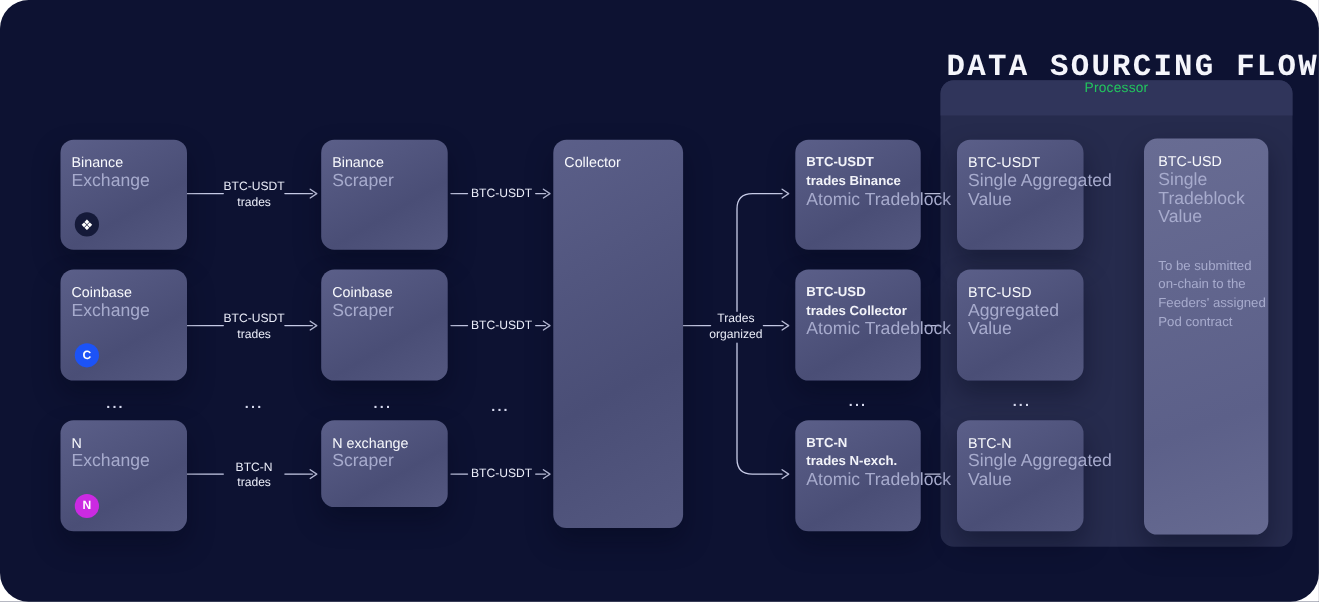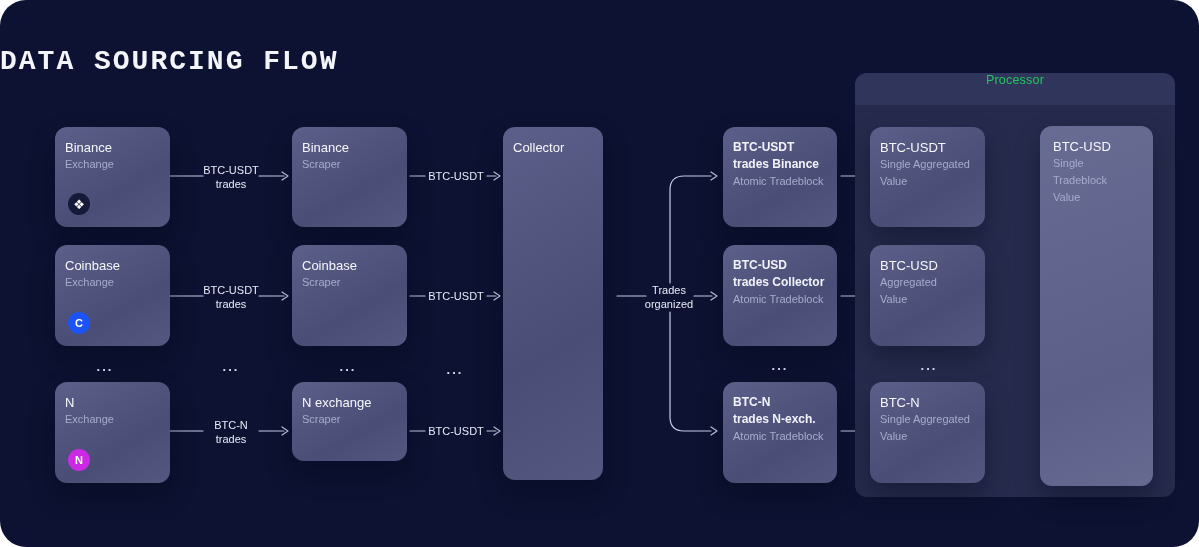--- a/index.html
+++ b/index.html
@@ -6,21 +6,21 @@
   body{
     width:1199px;height:547px;background:#ffffff;overflow:hidden;
     font-family:"Liberation Sans", sans-serif;
     -webkit-font-smoothing:antialiased;
   }
   .stage{
     position:absolute;left:0;top:0;width:1199px;height:547px;
     background:#0d1232;border-radius:26px;overflow:hidden;
   }
   .title{
-    position:absolute;top:46px;left:0;width:1199px;text-align:left;
+    position:absolute;top:46px;left:0;width:1199px;text-align:right;
     font-family:"Liberation Mono","DejaVu Sans Mono",monospace;
     font-size:28px;font-weight:700;letter-spacing:2px;color:#f4f5fb;
     white-space:pre;
   }
   
   .processor-panel{
     position:absolute;left:855px;top:73px;width:320px;height:424px;
     background:#262b4d;border-radius:12px;
   }
   .processor-header{
@@ -32,21 +32,21 @@
   .card{
     position:absolute;border-radius:12px;
     background:linear-gradient(150deg,#5b5f89 0%,#4a4e76 62%,#545880 100%);
     box-shadow:0 12px 24px rgba(4,7,24,.35);
     padding:12px 10px;box-sizing:border-box;
   }
   .card.light{
     background:linear-gradient(160deg,#686c93 0%,#5c6089 70%,#666a91 100%);
   }
   .card .t{font-size:13px;line-height:17px;font-weight:400;color:#f7f8fc;}
-  .card .s{font-size:11px;line-height:17px;color:#a7abcd;white-space:pre;}
+  .card .s{font-size:16px;line-height:17px;color:#a7abcd;white-space:pre;}
   .card .b{font-size:12px;line-height:17px;font-weight:700;color:#f2f3f9;white-space:pre;}
   .card .note{font-size:12px;line-height:17px;color:#a7abcd;white-space:pre;margin-top:27px;}
   .exch-icon{
     position:absolute;left:13px;bottom:12px;width:22px;height:22px;border-radius:50%;
     display:flex;align-items:center;justify-content:center;
     color:#fff;font-weight:700;font-size:11px;
   }
   .exch-icon.binance{font-size:13px;font-weight:400;}
   
   .flow-label{
@@ -149,21 +149,21 @@
   </div>
   <div class="card" style="left:292px;top:382px;width:115px;height:79px;">
     <div class="t">N exchange</div>
     <div class="s">Scraper</div>
   </div>
 
   <div class="flow-label" style="left:456px;top:176px;">BTC-USDT</div>
   <div class="flow-label" style="left:456px;top:296px;">BTC-USDT</div>
   <div class="flow-label" style="left:456px;top:431px;">BTC-USDT</div>
 
-  <div class="card" style="left:503px;top:127px;width:100px;height:353px;">
+  <div class="card" style="left:503px;top:127px;width:118px;height:353px;">
     <div class="t">Collector</div>
   </div>
 
   <div class="flow-label" style="left:669px;top:297px;">Trades
 organized</div>
 
   <div class="card" style="left:723px;top:127px;width:114px;height:100px;">
     <div class="b">BTC-USDT</div>
     <div class="b">trades Binance</div>
     <div class="s">Atomic Tradeblock</div>
@@ -193,20 +193,24 @@
     <div class="t">BTC-N</div>
     <div class="s">Single Aggregated
 Value</div>
   </div>
 
   <div class="card light" style="left:1040px;top:126px;width:113px;height:360px;padding:12px 13px;">
     <div class="t">BTC-USD</div>
     <div class="s">Single
 Tradeblock
 Value</div>
+    <div class="note">To be submitted
+on-chain to the
+Feeders' assigned
+Pod contract</div>
   </div>
 
   <div class="dots" style="left:105px;top:366px;">...</div>
   <div class="dots" style="left:231px;top:366px;">...</div>
   <div class="dots" style="left:348px;top:366px;">...</div>
   <div class="dots" style="left:455px;top:369px;">...</div>
   <div class="dots" style="left:780px;top:365px;">...</div>
   <div class="dots" style="left:929px;top:365px;">...</div>
 
 </div>

